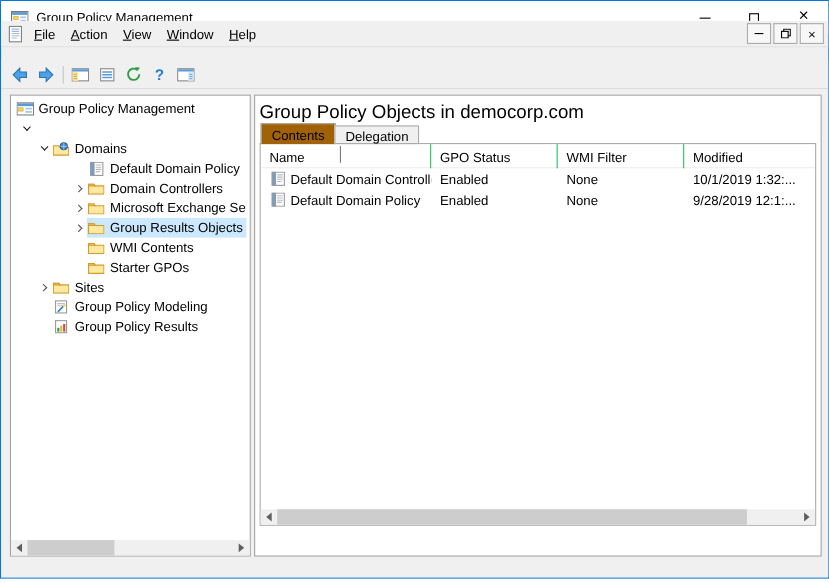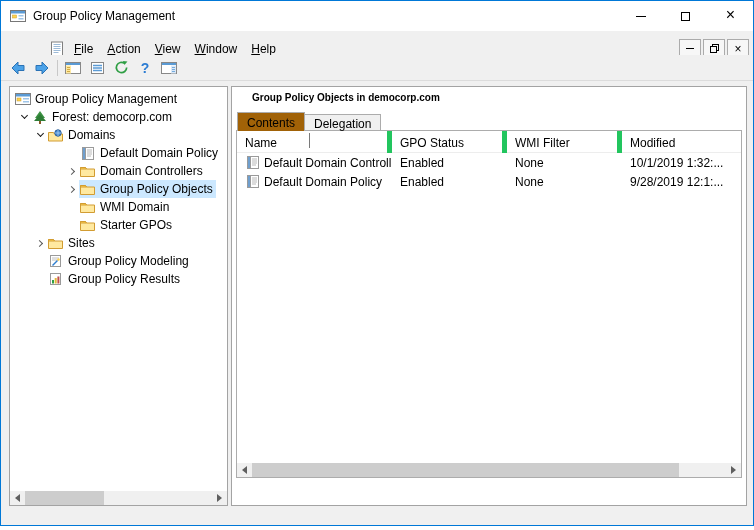--- a/index.html
+++ b/index.html
@@ -15,21 +15,21 @@
   .titlebar { position: absolute; top: 0; left: 0; right: 0; height: 30px; background: #fff; display: flex; align-items: center; }
   .app-icon { width: 16px; height: 16px; margin-left: 9px; flex: none; }
   .title-text { margin-left: 7px; font-size: 12px; white-space: nowrap; }
   .caption-buttons { margin-left: auto; display: flex; height: 30px; }
   .cap-btn { width: 45px; height: 30px; display: flex; align-items: center; justify-content: center; }
   .glyph-min { width: 10px; height: 1px; background: #000; }
   .glyph-max { width: 9px; height: 9px; border: 1px solid #000; }
   .glyph-close { font-size: 16px; line-height: 1; margin-top: -2px; }
 
   
-  .menubar { position: absolute; top: 36px; left: 0; right: 0; height: 24px; background: #f0f0f0; border-bottom: 1px solid #e3e3e3; display: flex; align-items: center; padding-left: 43px; }
+  .menubar { position: absolute; top: 18px; left: 0; right: 0; height: 24px; background: #f0f0f0; border-bottom: 1px solid #e3e3e3; display: flex; align-items: center; }
   .mdoc-icon { width: 15px; height: 16px; margin-left: 6px; margin-right: 2px; flex: none; }
   .menu-item { padding: 4px 7px; white-space: nowrap; }
   .mkey { text-decoration: underline; }
   .mdi-buttons { margin-left: auto; margin-right: 4px; display: flex; gap: 2px; }
   .mdi-btn { width: 22px; height: 19px; border: 1px solid #ababab; background: #f7f7f7; display: flex; align-items: center; justify-content: center; }
   .glyph-min-s { width: 8px; height: 1px; background: #000; }
   .glyph-close-s { font-size: 12px; line-height: 1; }
 
   
   .toolbar { position: absolute; top: 54px; left: 0; right: 0; height: 26px; background: #f0f0f0; border-bottom: 1px solid #dcdcdc; display: flex; align-items: center; padding-left: 5px; }
@@ -63,29 +63,29 @@
   .sb-btn { width: 15px; height: 14px; display: flex; align-items: center; justify-content: center; flex: none; }
   .tri-left  { width: 0; height: 0; border-style: solid; border-width: 4px 5px 4px 0; border-color: transparent #5f5f5f transparent transparent; }
   .tri-right { width: 0; height: 0; border-style: solid; border-width: 4px 0 4px 5px; border-color: transparent transparent transparent #5f5f5f; }
   .sb-track { flex: 1; position: relative; }
   .sb-thumb { position: absolute; top: 0; bottom: 0; background: #cdcdcd; }
   .thumb-tree { left: 0; width: 42%; }
   .thumb-list { left: 0; width: 90%; }
 
   
   .right-pane { position: absolute; left: 230px; top: 4px; width: 516px; height: 420px; background: #fff; border: 1px solid #a3a3a3; }
-  .rp-title { position: absolute; left: 4px; top: 5px; font-size: 10px; font-weight: bold; white-space: nowrap; margin-left: 16px; }
+  .rp-title { position: absolute; left: 4px; top: 5px; font-size: 17px; font-weight: normal; white-space: nowrap; }
   .rp-tabs { position: absolute; left: 5px; top: 25px; height: 19px; display: flex; align-items: flex-end; z-index: 2; }
   .tab { border: 1px solid #acacac; background: #f0f0f0; padding: 2px 9px; height: 17px; font-size: 12px; white-space: nowrap; }
   .tab.active { background: #a16207; height: 19px; border-bottom: none; padding-top: 3px; }
   .tab.inactive { margin-left: -1px; }
   .tab-page { position: absolute; left: 4px; right: 4px; top: 43px; bottom: 27px; border: 1px solid #acacac; background: #fff; }
 
   .lv-header { display: flex; height: 22px; border-bottom: 1px solid #ededed; }
-  .lv-col { position: relative; padding: 5px 0 0 8px; border-right: 5px solid #22c55e; height: 22px; white-space: nowrap; overflow: hidden; }
+  .lv-col { position: relative; padding: 5px 0 0 8px; border-right: 1px solid #22c55e; height: 22px; white-space: nowrap; overflow: hidden; }
   .c0 { width: 155px; flex: none; }
   .c1 { width: 115px; flex: none; }
   .c2 { width: 115px; flex: none; }
   .c3 { flex: 1; border-right: none; }
   .sort-ind { position: absolute; left: 72px; top: 3px; }
   .chev-up { width: 5px; height: 5px; border-left: 1px solid #7a7a7a; border-top: 1px solid #7a7a7a; transform: rotate(45deg); }
   .lv-row { display: flex; height: 19px; align-items: center; }
   .lv-cell { padding-left: 8px; display: flex; align-items: center; white-space: nowrap; overflow: hidden; height: 19px; }
   .lv-cell .ticon { width: 15px; margin-right: 4px; }
 </style>
@@ -208,30 +208,20 @@
                 </svg>
               </span>
               <span class="tlabel">Group Policy Management</span>
             </span>
         </div>
 
         <div class="tree-row lvl1">
           <span class="expander">
               <span class="chev expanded"></span>
             </span>
-          <span class="row-hl">
-              <span class="ticon">
-                <svg width="14" height="14" viewBox="0 0 14 14">
-                  <polygon points="7,1 12,8 2,8" fill="#3b9142"></polygon>
-                  <polygon points="7,4 13,11 1,11" fill="#2e7d36"></polygon>
-                  <rect x="6" y="11" width="2" height="3" fill="#8a5a2b"></rect>
-                </svg>
-              </span>
-              <span class="tlabel">Forest: democorp.com</span>
-            </span>
         </div>
 
         <div class="tree-row lvl2">
           <span class="expander">
               <span class="chev expanded"></span>
             </span>
           <span class="row-hl">
               <span class="ticon">
                 <svg width="15" height="13" viewBox="0 0 15 13">
                   <path d="M.5 3.5h5l1 1.5h8v7H.5z" fill="#ffe9a0" stroke="#d29c32"></path>
@@ -266,46 +256,60 @@
               <span class="ticon">
                 <svg width="15" height="12" viewBox="0 0 15 12">
                   <path d="M.5 2.5h5l1 1.5h8v7.5H.5z" fill="#ffe9a0" stroke="#d29c32"></path>
                   <path d="M.5 2.5h5l1 1.5H.5z" fill="#ffd34e" stroke="#d29c32"></path>
                 </svg>
               </span>
               <span class="tlabel">Domain Controllers</span>
             </span>
         </div>
 
+        <div class="tree-row lvl4">
+          <span class="expander">
+              <span class="chev collapsed"></span>
+            </span>
+          <span class="row-hl">
+              <span class="ticon">
+                <svg width="15" height="12" viewBox="0 0 15 12">
+                  <path d="M.5 2.5h5l1 1.5h8v7.5H.5z" fill="#ffe9a0" stroke="#d29c32"></path>
+                  <path d="M.5 2.5h5l1 1.5H.5z" fill="#ffd34e" stroke="#d29c32"></path>
+                </svg>
+              </span>
+              <span class="tlabel">Microsoft Exchange Se</span>
+            </span>
+        </div>
 
         <div class="tree-row lvl4 selected">
           <span class="expander">
               <span class="chev collapsed"></span>
             </span>
           <span class="row-hl">
               <span class="ticon">
                 <svg width="15" height="12" viewBox="0 0 15 12">
                   <path d="M.5 2.5h5l1 1.5h8v7.5H.5z" fill="#ffe9a0" stroke="#d29c32"></path>
                   <path d="M.5 2.5h5l1 1.5H.5z" fill="#ffd34e" stroke="#d29c32"></path>
                 </svg>
               </span>
-              <span class="tlabel">Group Policy Objects</span>
+              <span class="tlabel">Group Results Objects</span>
             </span>
         </div>
 
         <div class="tree-row lvl4">
           <span class="expander"></span>
           <span class="row-hl">
               <span class="ticon">
                 <svg width="15" height="12" viewBox="0 0 15 12">
                   <path d="M.5 2.5h5l1 1.5h8v7.5H.5z" fill="#ffe9a0" stroke="#d29c32"></path>
                   <path d="M.5 2.5h5l1 1.5H.5z" fill="#ffd34e" stroke="#d29c32"></path>
                 </svg>
               </span>
-              <span class="tlabel">WMI Domain</span>
+              <span class="tlabel">WMI Contents</span>
             </span>
         </div>
 
         <div class="tree-row lvl4">
           <span class="expander"></span>
           <span class="row-hl">
               <span class="ticon">
                 <svg width="15" height="12" viewBox="0 0 15 12">
                   <path d="M.5 2.5h5l1 1.5h8v7.5H.5z" fill="#ffe9a0" stroke="#d29c32"></path>
                   <path d="M.5 2.5h5l1 1.5H.5z" fill="#ffd34e" stroke="#d29c32"></path>

